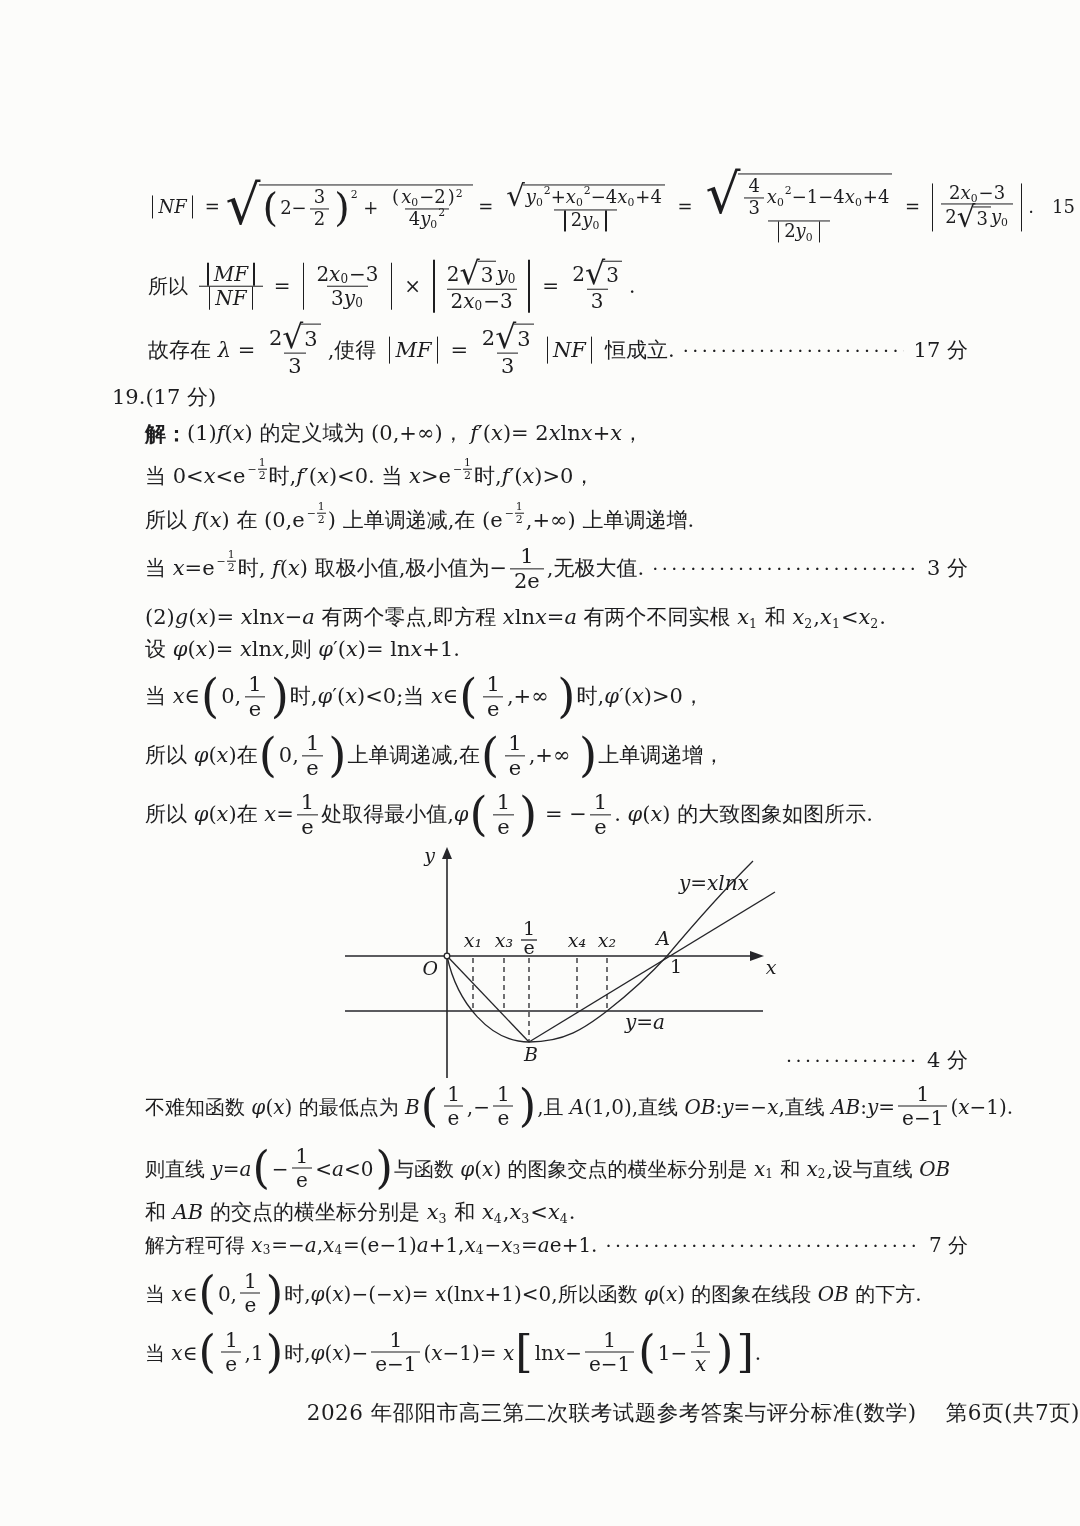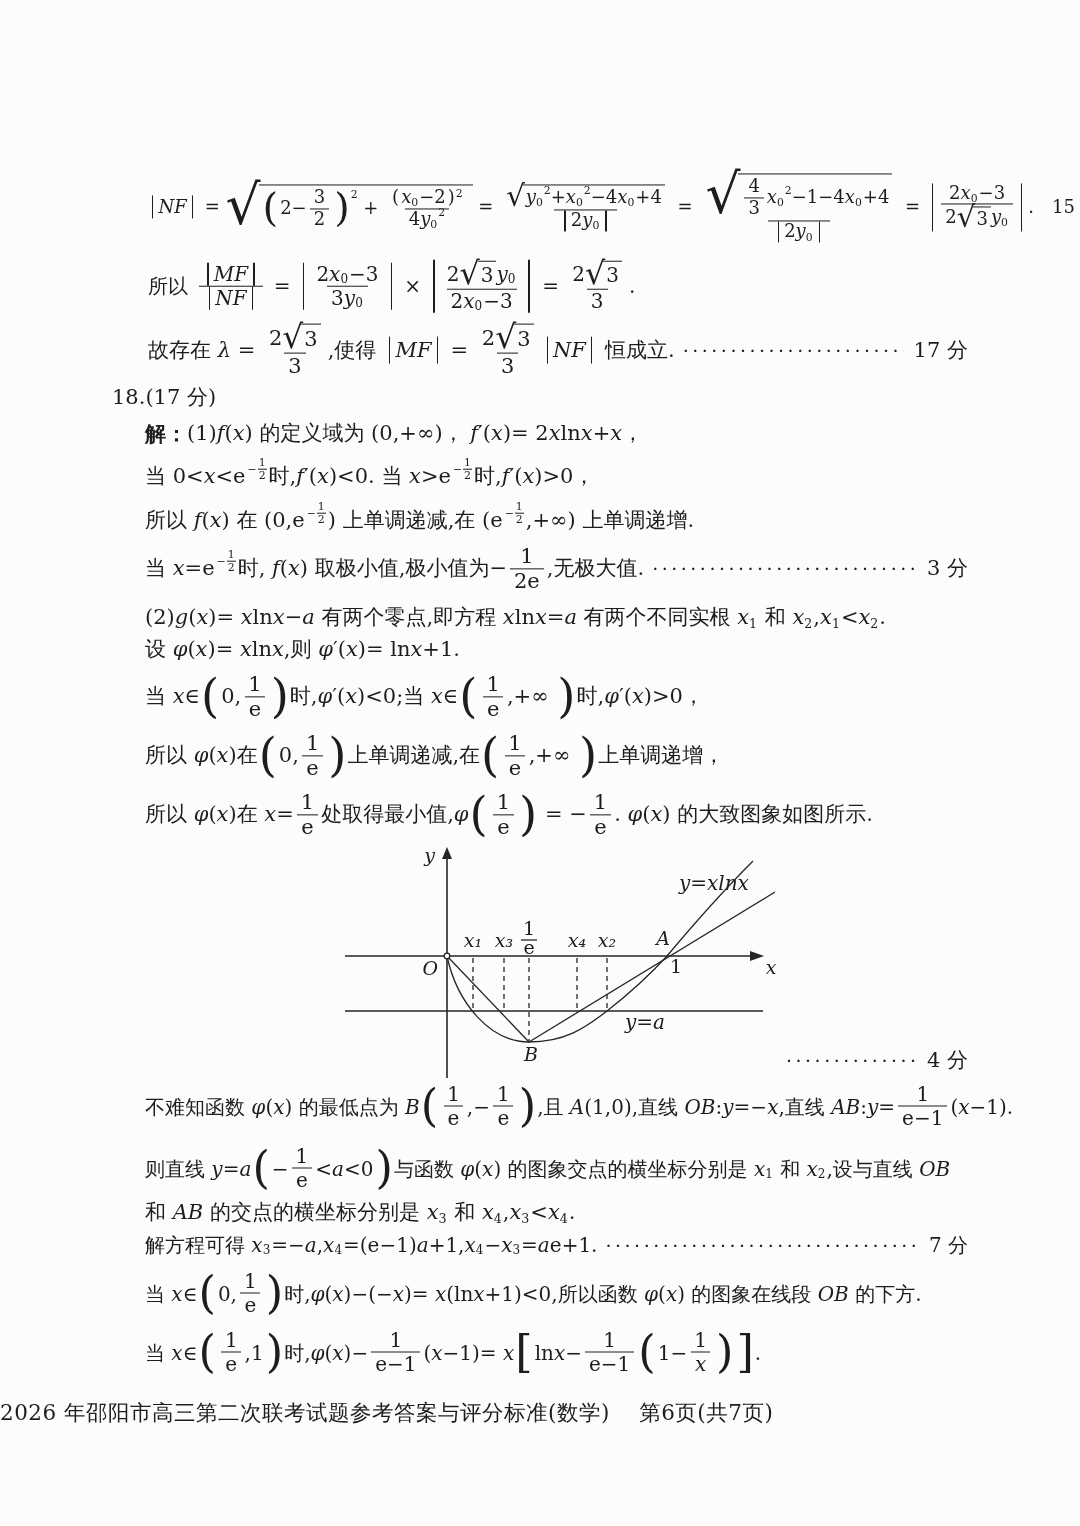--- a/index.html
+++ b/index.html
@@ -26,40 +26,40 @@
   .delim{display:flex;align-items:center;line-height:1;padding:0 1px;}
   .grpc{display:inline-flex;align-items:center;padding:0 1px;white-space:pre;}
   .supfrac{display:inline-flex;align-items:center;font-size:.52em;transform:translateY(-.7em);margin:0 2px;}
   .sfcol{display:inline-flex;flex-direction:column;align-items:center;}
   .sfn{line-height:1.1;}
   .sfd{border-top:1.2px solid currentColor;line-height:1.1;padding:0 1px;}
   .sfpre{margin-right:1px;}
   .dots{flex:1 1 0;min-width:0;overflow:hidden;white-space:nowrap;letter-spacing:3.5px;
         margin:0 10px 0 8px;font-size:19px;}
   .score{white-space:pre;flex-shrink:0;}
-  .footer{left:0;right:0;justify-content:flex-start;font-size:21.5px;letter-spacing:.5px;}
+  .footer{left:0;right:0;justify-content:flex-end;font-size:21.5px;letter-spacing:.5px;}
   
   #graph{position:absolute;left:345px;top:845px;}
   .gstroke{stroke:#26262a;stroke-width:1.6;fill:none;}
   .gthin{stroke:#26262a;stroke-width:1.3;fill:none;}
   .gdash{stroke:#26262a;stroke-width:1.3;fill:none;stroke-dasharray:5 4;}
   .garrow{fill:#26262a;stroke:none;}
   .gt{font:italic 19px "DejaVu Serif","Liberation Serif",serif;fill:#1d1d1f;}
   .gtu{font:19px "DejaVu Serif","Liberation Serif",serif;fill:#1d1d1f;}
   .gtl{font:italic 20px "DejaVu Serif","Liberation Serif",serif;fill:#1d1d1f;}
 </style>
 </head>
 <body>
 
 <div class="page">
 
   <div class="ln" style="left:146px;top:207px;right:112px;font-size:18px;"><span class="absg"><span class="vbar"></span><span class="grpc"><span class="mi">NF</span></span><span class="vbar"></span></span><span class="mt"> = </span><span class="sqrt"><span class="rad" style="font-size: 54.9px;">√</span><span class="sqc"><span class="grp"><span class="delim" style="font-size: 39.9px;">(</span><span class="grpc"><span class="mt">2−</span><span class="frac"><span class="num"><span class="mt">3</span></span><span class="den"><span class="mt">2</span></span></span></span><span class="delim" style="font-size: 39.9px;">)</span></span><span class="msup">2</span><span class="mt"> + </span><span class="frac"><span class="num"><span class="grp"><span class="delim">(</span><span class="grpc"><span class="mi">x</span><span class="msub">0</span><span class="mt">−2</span></span><span class="delim">)</span></span><span class="msup">2</span></span><span class="den"><span class="mt">4</span><span class="mi">y</span><span class="msub">0</span><span class="msup">2</span></span></span></span></span><span class="mt"> = </span><span class="frac"><span class="num"><span class="sqrt"><span class="rad" style="font-size: 29.28px;">√</span><span class="sqc"><span class="mi">y</span><span class="msub">0</span><span class="msup">2</span><span class="mt">+</span><span class="mi">x</span><span class="msub">0</span><span class="msup">2</span><span class="mt">−4</span><span class="mi">x</span><span class="msub">0</span><span class="mt">+4</span></span></span></span><span class="den"><span class="absg"><span class="vbar"></span><span class="grpc"><span class="mt">2</span><span class="mi">y</span><span class="msub">0</span></span><span class="vbar"></span></span></span></span><span class="mt"> = </span><span class="frac"><span class="num"><span class="sqrt"><span class="rad" style="font-size: 54.9px;">√</span><span class="sqc"><span class="frac"><span class="num"><span class="mt">4</span></span><span class="den"><span class="mt">3</span></span></span><span class="mi">x</span><span class="msub">0</span><span class="msup">2</span><span class="mt">−1−4</span><span class="mi">x</span><span class="msub">0</span><span class="mt">+4</span></span></span></span><span class="den"><span class="absg"><span class="vbar"></span><span class="grpc"><span class="mt">2</span><span class="mi">y</span><span class="msub">0</span></span><span class="vbar"></span></span></span></span><span class="mt"> = </span><span class="absg"><span class="vbar"></span><span class="grpc"><span class="frac"><span class="num"><span class="mt">2</span><span class="mi">x</span><span class="msub">0</span><span class="mt">−3</span></span><span class="den"><span class="mt">2</span><span class="sqrt"><span class="rad" style="font-size: 29.28px;">√</span><span class="sqc"><span class="mt">3</span></span></span><span class="mi">y</span><span class="msub">0</span></span></span></span><span class="vbar"></span></span><span class="mt">.</span><span class="dots">··········································································································</span><span class="score">15 分</span></div>
   <div class="ln" style="left:148px;top:286px;font-size:20px;"><span class="mt">所以 </span><span class="frac"><span class="num"><span class="absg"><span class="vbar"></span><span class="grpc"><span class="mi">MF</span></span><span class="vbar"></span></span></span><span class="den"><span class="absg"><span class="vbar"></span><span class="grpc"><span class="mi">NF</span></span><span class="vbar"></span></span></span></span><span class="mt"> = </span><span class="absg"><span class="vbar"></span><span class="grpc"><span class="frac"><span class="num"><span class="mt">2</span><span class="mi">x</span><span class="msub">0</span><span class="mt">−3</span></span><span class="den"><span class="mt">3</span><span class="mi">y</span><span class="msub">0</span></span></span></span><span class="vbar"></span></span><span class="mt"> × </span><span class="absg"><span class="vbar"></span><span class="grpc"><span class="frac"><span class="num"><span class="mt">2</span><span class="sqrt"><span class="rad" style="font-size: 31.72px;">√</span><span class="sqc"><span class="mt">3</span></span></span><span class="mi">y</span><span class="msub">0</span></span><span class="den"><span class="mt">2</span><span class="mi">x</span><span class="msub">0</span><span class="mt">−3</span></span></span></span><span class="vbar"></span></span><span class="mt"> = </span><span class="frac"><span class="num"><span class="mt">2</span><span class="sqrt"><span class="rad" style="font-size: 31.72px;">√</span><span class="sqc"><span class="mt">3</span></span></span></span><span class="den"><span class="mt">3</span></span></span><span class="mt">.</span></div>
   <div class="ln" style="left:148px;top:350px;right:112px;"><span class="mt">故存在 </span><span class="mi">λ</span><span class="mt"> = </span><span class="frac"><span class="num"><span class="mt">2</span><span class="sqrt"><span class="rad" style="font-size: 32.94px;">√</span><span class="sqc"><span class="mt">3</span></span></span></span><span class="den"><span class="mt">3</span></span></span><span class="mt">,使得 </span><span class="absg"><span class="vbar"></span><span class="grpc"><span class="mi">MF</span></span><span class="vbar"></span></span><span class="mt"> = </span><span class="frac"><span class="num"><span class="mt">2</span><span class="sqrt"><span class="rad" style="font-size: 32.94px;">√</span><span class="sqc"><span class="mt">3</span></span></span></span><span class="den"><span class="mt">3</span></span></span><span class="absg"><span class="vbar"></span><span class="grpc"><span class="mi">NF</span></span><span class="vbar"></span></span><span class="mt"> 恒成立.</span><span class="dots">··········································································································</span><span class="score">17 分</span></div>
-  <div class="ln" style="left:112px;top:398px;"><span class="mt">18.(17 分)</span></div>
+  <div class="ln" style="left:112px;top:398px;"><span class="mt">19.(17 分)</span></div>
   <div class="ln" style="left:145px;top:434px;"><span class="mb">解：</span><span class="mt">(1)</span><span class="mi">f</span><span class="mt">(</span><span class="mi">x</span><span class="mt">) 的定义域为 (0,+∞)， </span><span class="mi">f</span><span class="mt">′(</span><span class="mi">x</span><span class="mt">)= 2</span><span class="mi">x</span><span class="mt">ln</span><span class="mi">x</span><span class="mt">+</span><span class="mi">x</span><span class="mt">，</span></div>
   <div class="ln" style="left:145px;top:477px;"><span class="mt">当 0&lt;</span><span class="mi">x</span><span class="mt">&lt;e</span><span class="supfrac"><span class="sfpre">−</span><span class="sfcol"><span class="sfn">1</span><span class="sfd">2</span></span></span><span class="mt">时,</span><span class="mi">f</span><span class="mt">′(</span><span class="mi">x</span><span class="mt">)&lt;0. 当 </span><span class="mi">x</span><span class="mt">&gt;e</span><span class="supfrac"><span class="sfpre">−</span><span class="sfcol"><span class="sfn">1</span><span class="sfd">2</span></span></span><span class="mt">时,</span><span class="mi">f</span><span class="mt">′(</span><span class="mi">x</span><span class="mt">)&gt;0，</span></div>
   <div class="ln" style="left:145px;top:521px;"><span class="mt">所以 </span><span class="mi">f</span><span class="mt">(</span><span class="mi">x</span><span class="mt">) 在 (0,e</span><span class="supfrac"><span class="sfpre">−</span><span class="sfcol"><span class="sfn">1</span><span class="sfd">2</span></span></span><span class="mt">) 上单调递减,在 (e</span><span class="supfrac"><span class="sfpre">−</span><span class="sfcol"><span class="sfn">1</span><span class="sfd">2</span></span></span><span class="mt">,+∞) 上单调递增.</span></div>
   <div class="ln" style="left:145px;top:569px;right:112px;"><span class="mt">当 </span><span class="mi">x</span><span class="mt">=e</span><span class="supfrac"><span class="sfpre">−</span><span class="sfcol"><span class="sfn">1</span><span class="sfd">2</span></span></span><span class="mt">时, </span><span class="mi">f</span><span class="mt">(</span><span class="mi">x</span><span class="mt">) 取极小值,极小值为−</span><span class="frac"><span class="num"><span class="mt">1</span></span><span class="den"><span class="mt">2e</span></span></span><span class="mt">,无极大值.</span><span class="dots">··········································································································</span><span class="score">3 分</span></div>
   <div class="ln" style="left:145px;top:618px;"><span class="mt">(2)</span><span class="mi">g</span><span class="mt">(</span><span class="mi">x</span><span class="mt">)= </span><span class="mi">x</span><span class="mt">ln</span><span class="mi">x</span><span class="mt">−</span><span class="mi">a</span><span class="mt"> 有两个零点,即方程 </span><span class="mi">x</span><span class="mt">ln</span><span class="mi">x</span><span class="mt">=</span><span class="mi">a</span><span class="mt"> 有两个不同实根 </span><span class="mi">x</span><span class="msub">1</span><span class="mt"> 和 </span><span class="mi">x</span><span class="msub">2</span><span class="mt">,</span><span class="mi">x</span><span class="msub">1</span><span class="mt">&lt;</span><span class="mi">x</span><span class="msub">2</span><span class="mt">.</span></div>
   <div class="ln" style="left:145px;top:650px;"><span class="mt">设 </span><span class="mi">φ</span><span class="mt">(</span><span class="mi">x</span><span class="mt">)= </span><span class="mi">x</span><span class="mt">ln</span><span class="mi">x</span><span class="mt">,则 </span><span class="mi">φ</span><span class="mt">′(</span><span class="mi">x</span><span class="mt">)= ln</span><span class="mi">x</span><span class="mt">+1.</span></div>
   <div class="ln" style="left:145px;top:697px;"><span class="mt">当 </span><span class="mi">x</span><span class="mt">∈</span><span class="grp"><span class="delim" style="font-size: 46.55px;">(</span><span class="grpc"><span class="mt">0,</span><span class="frac"><span class="num"><span class="mt">1</span></span><span class="den"><span class="mt">e</span></span></span></span><span class="delim" style="font-size: 46.55px;">)</span></span><span class="mt">时,</span><span class="mi">φ</span><span class="mt">′(</span><span class="mi">x</span><span class="mt">)&lt;0;当 </span><span class="mi">x</span><span class="mt">∈</span><span class="grp"><span class="delim" style="font-size: 46.55px;">(</span><span class="grpc"><span class="frac"><span class="num"><span class="mt">1</span></span><span class="den"><span class="mt">e</span></span></span><span class="mt">,+∞ </span></span><span class="delim" style="font-size: 46.55px;">)</span></span><span class="mt">时,</span><span class="mi">φ</span><span class="mt">′(</span><span class="mi">x</span><span class="mt">)&gt;0，</span></div>
   <div class="ln" style="left:145px;top:756px;"><span class="mt">所以 </span><span class="mi">φ</span><span class="mt">(</span><span class="mi">x</span><span class="mt">)在</span><span class="grp"><span class="delim" style="font-size: 46.55px;">(</span><span class="grpc"><span class="mt">0,</span><span class="frac"><span class="num"><span class="mt">1</span></span><span class="den"><span class="mt">e</span></span></span></span><span class="delim" style="font-size: 46.55px;">)</span></span><span class="mt">上单调递减,在</span><span class="grp"><span class="delim" style="font-size: 46.55px;">(</span><span class="grpc"><span class="frac"><span class="num"><span class="mt">1</span></span><span class="den"><span class="mt">e</span></span></span><span class="mt">,+∞ </span></span><span class="delim" style="font-size: 46.55px;">)</span></span><span class="mt">上单调递增，</span></div>
   <div class="ln" style="left:145px;top:815px;"><span class="mt">所以 </span><span class="mi">φ</span><span class="mt">(</span><span class="mi">x</span><span class="mt">)在 </span><span class="mi">x</span><span class="mt">=</span><span class="frac"><span class="num"><span class="mt">1</span></span><span class="den"><span class="mt">e</span></span></span><span class="mt">处取得最小值,</span><span class="mi">φ</span><span class="grp"><span class="delim" style="font-size: 46.55px;">(</span><span class="grpc"><span class="frac"><span class="num"><span class="mt">1</span></span><span class="den"><span class="mt">e</span></span></span></span><span class="delim" style="font-size: 46.55px;">)</span></span><span class="mt"> = −</span><span class="frac"><span class="num"><span class="mt">1</span></span><span class="den"><span class="mt">e</span></span></span><span class="mt">. </span><span class="mi">φ</span><span class="mt">(</span><span class="mi">x</span><span class="mt">) 的大致图象如图所示.</span></div>
 

